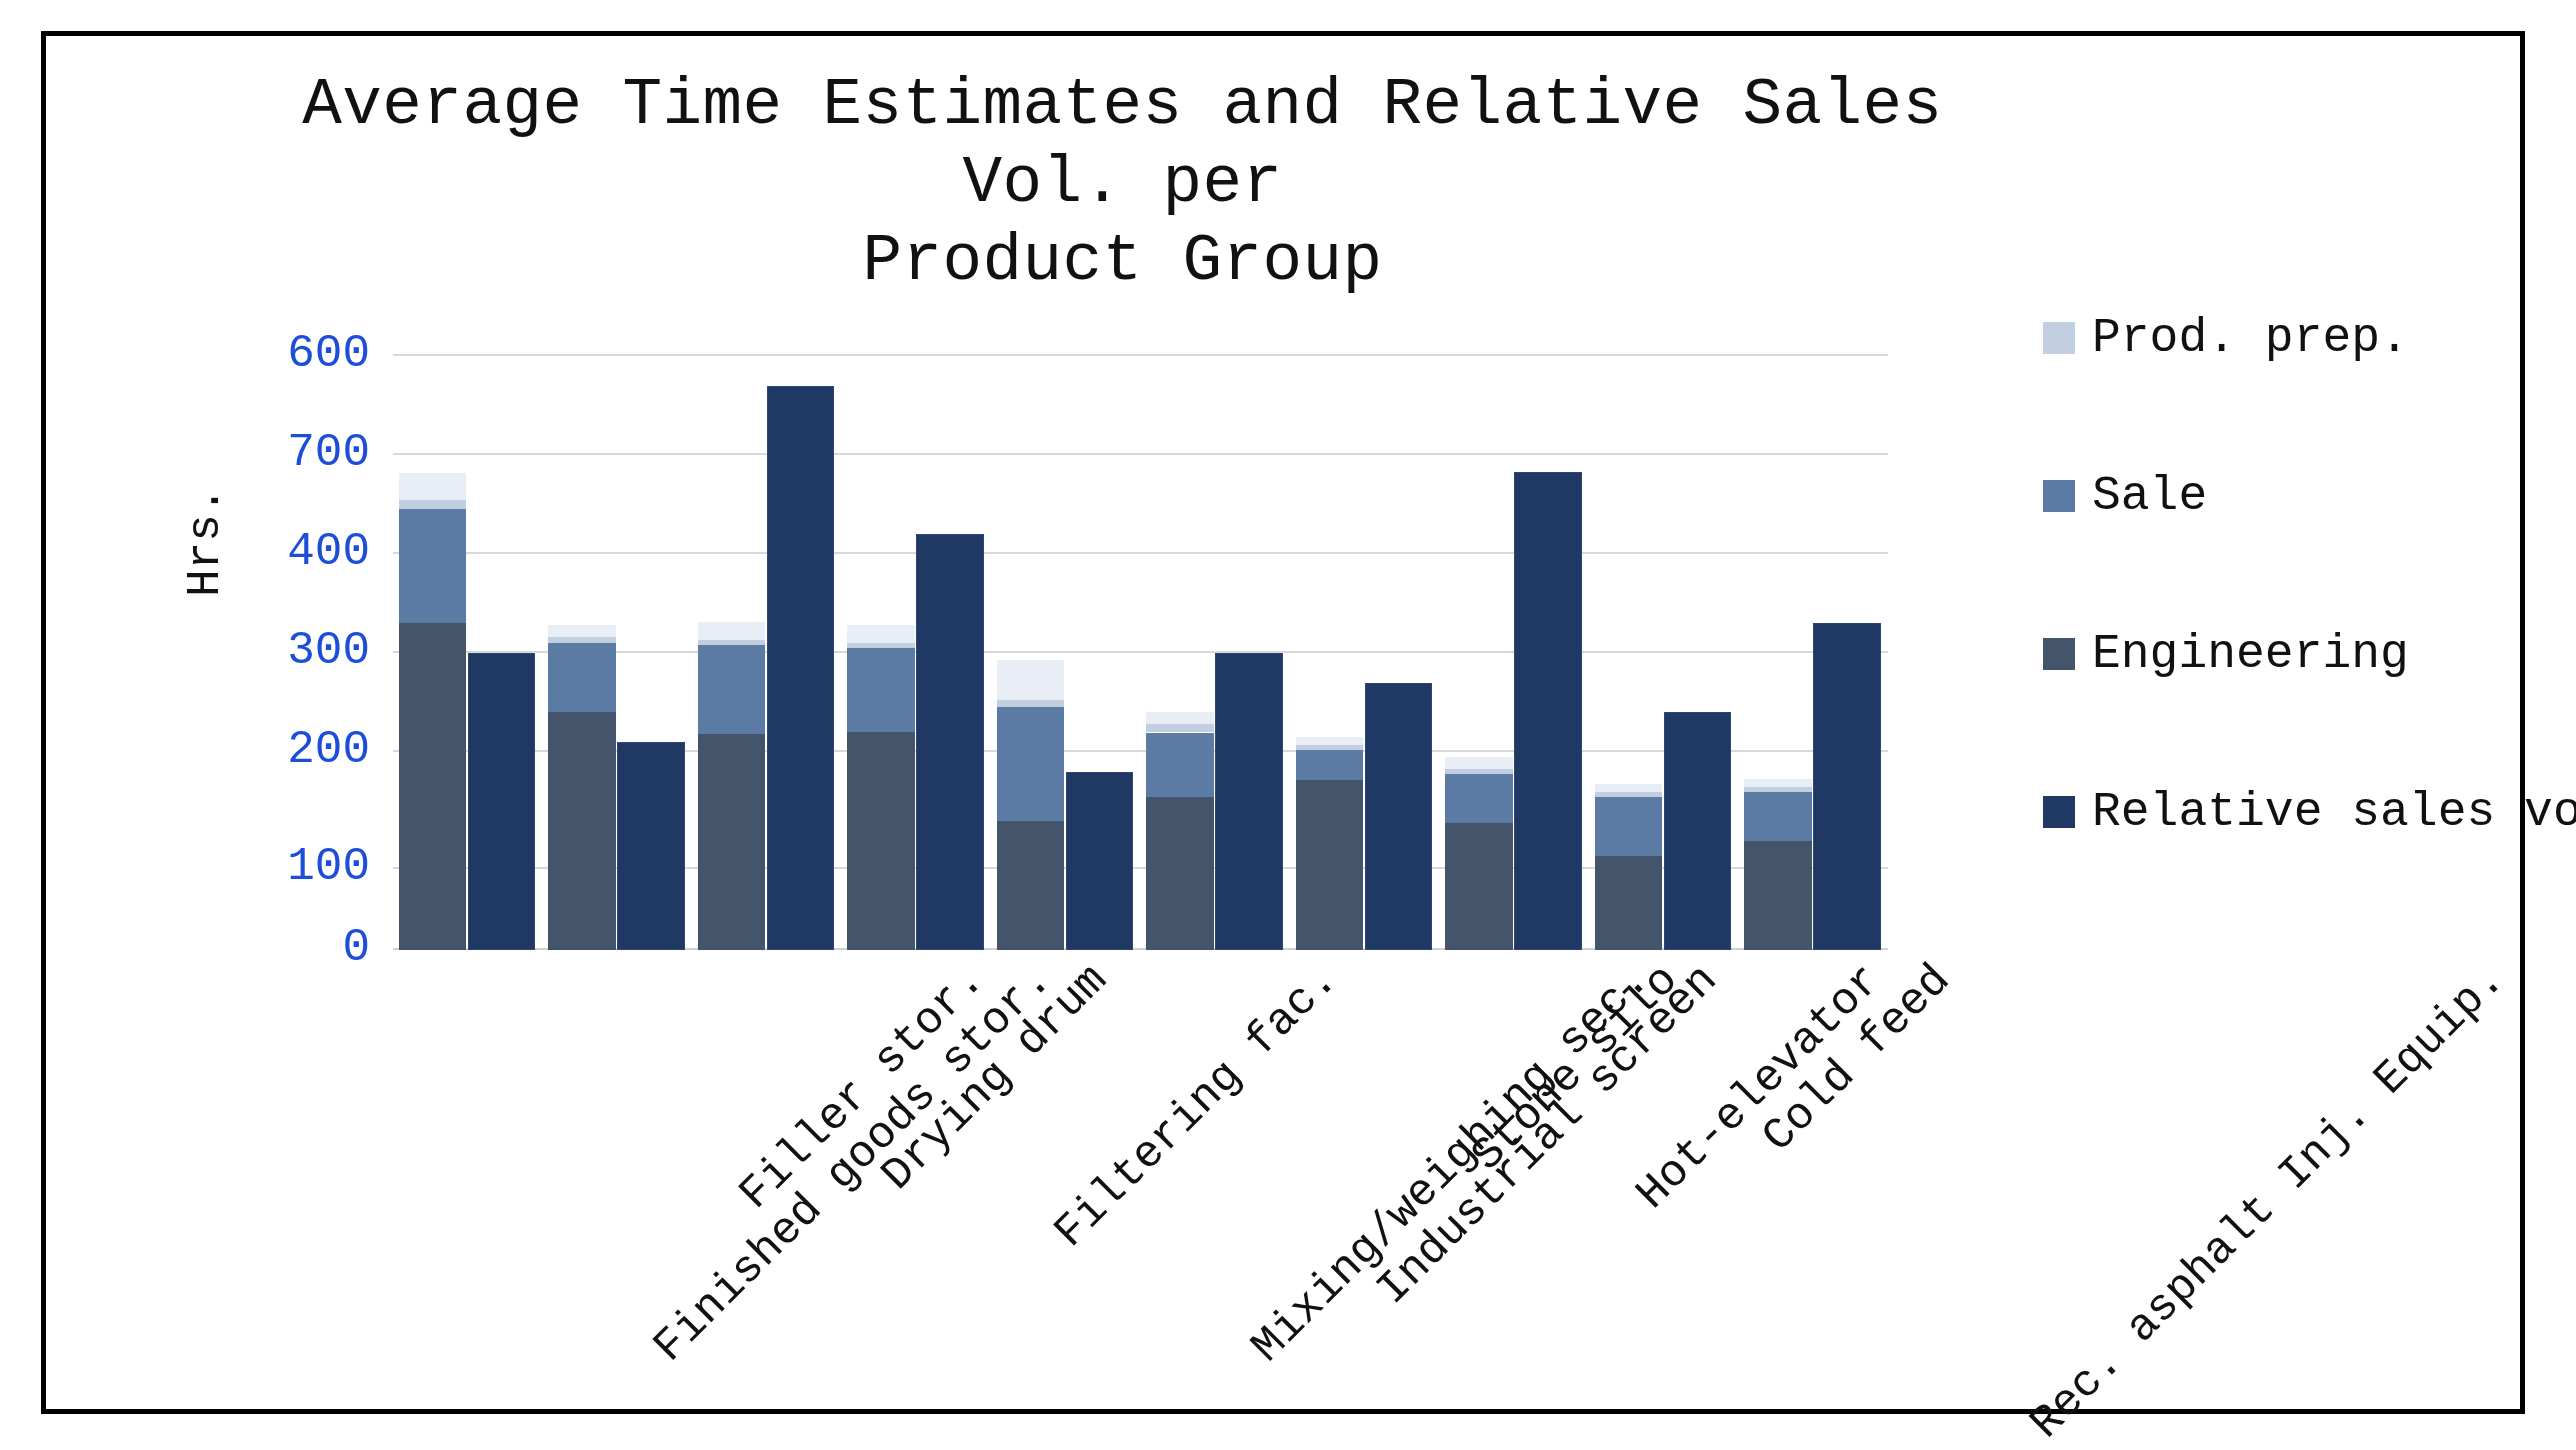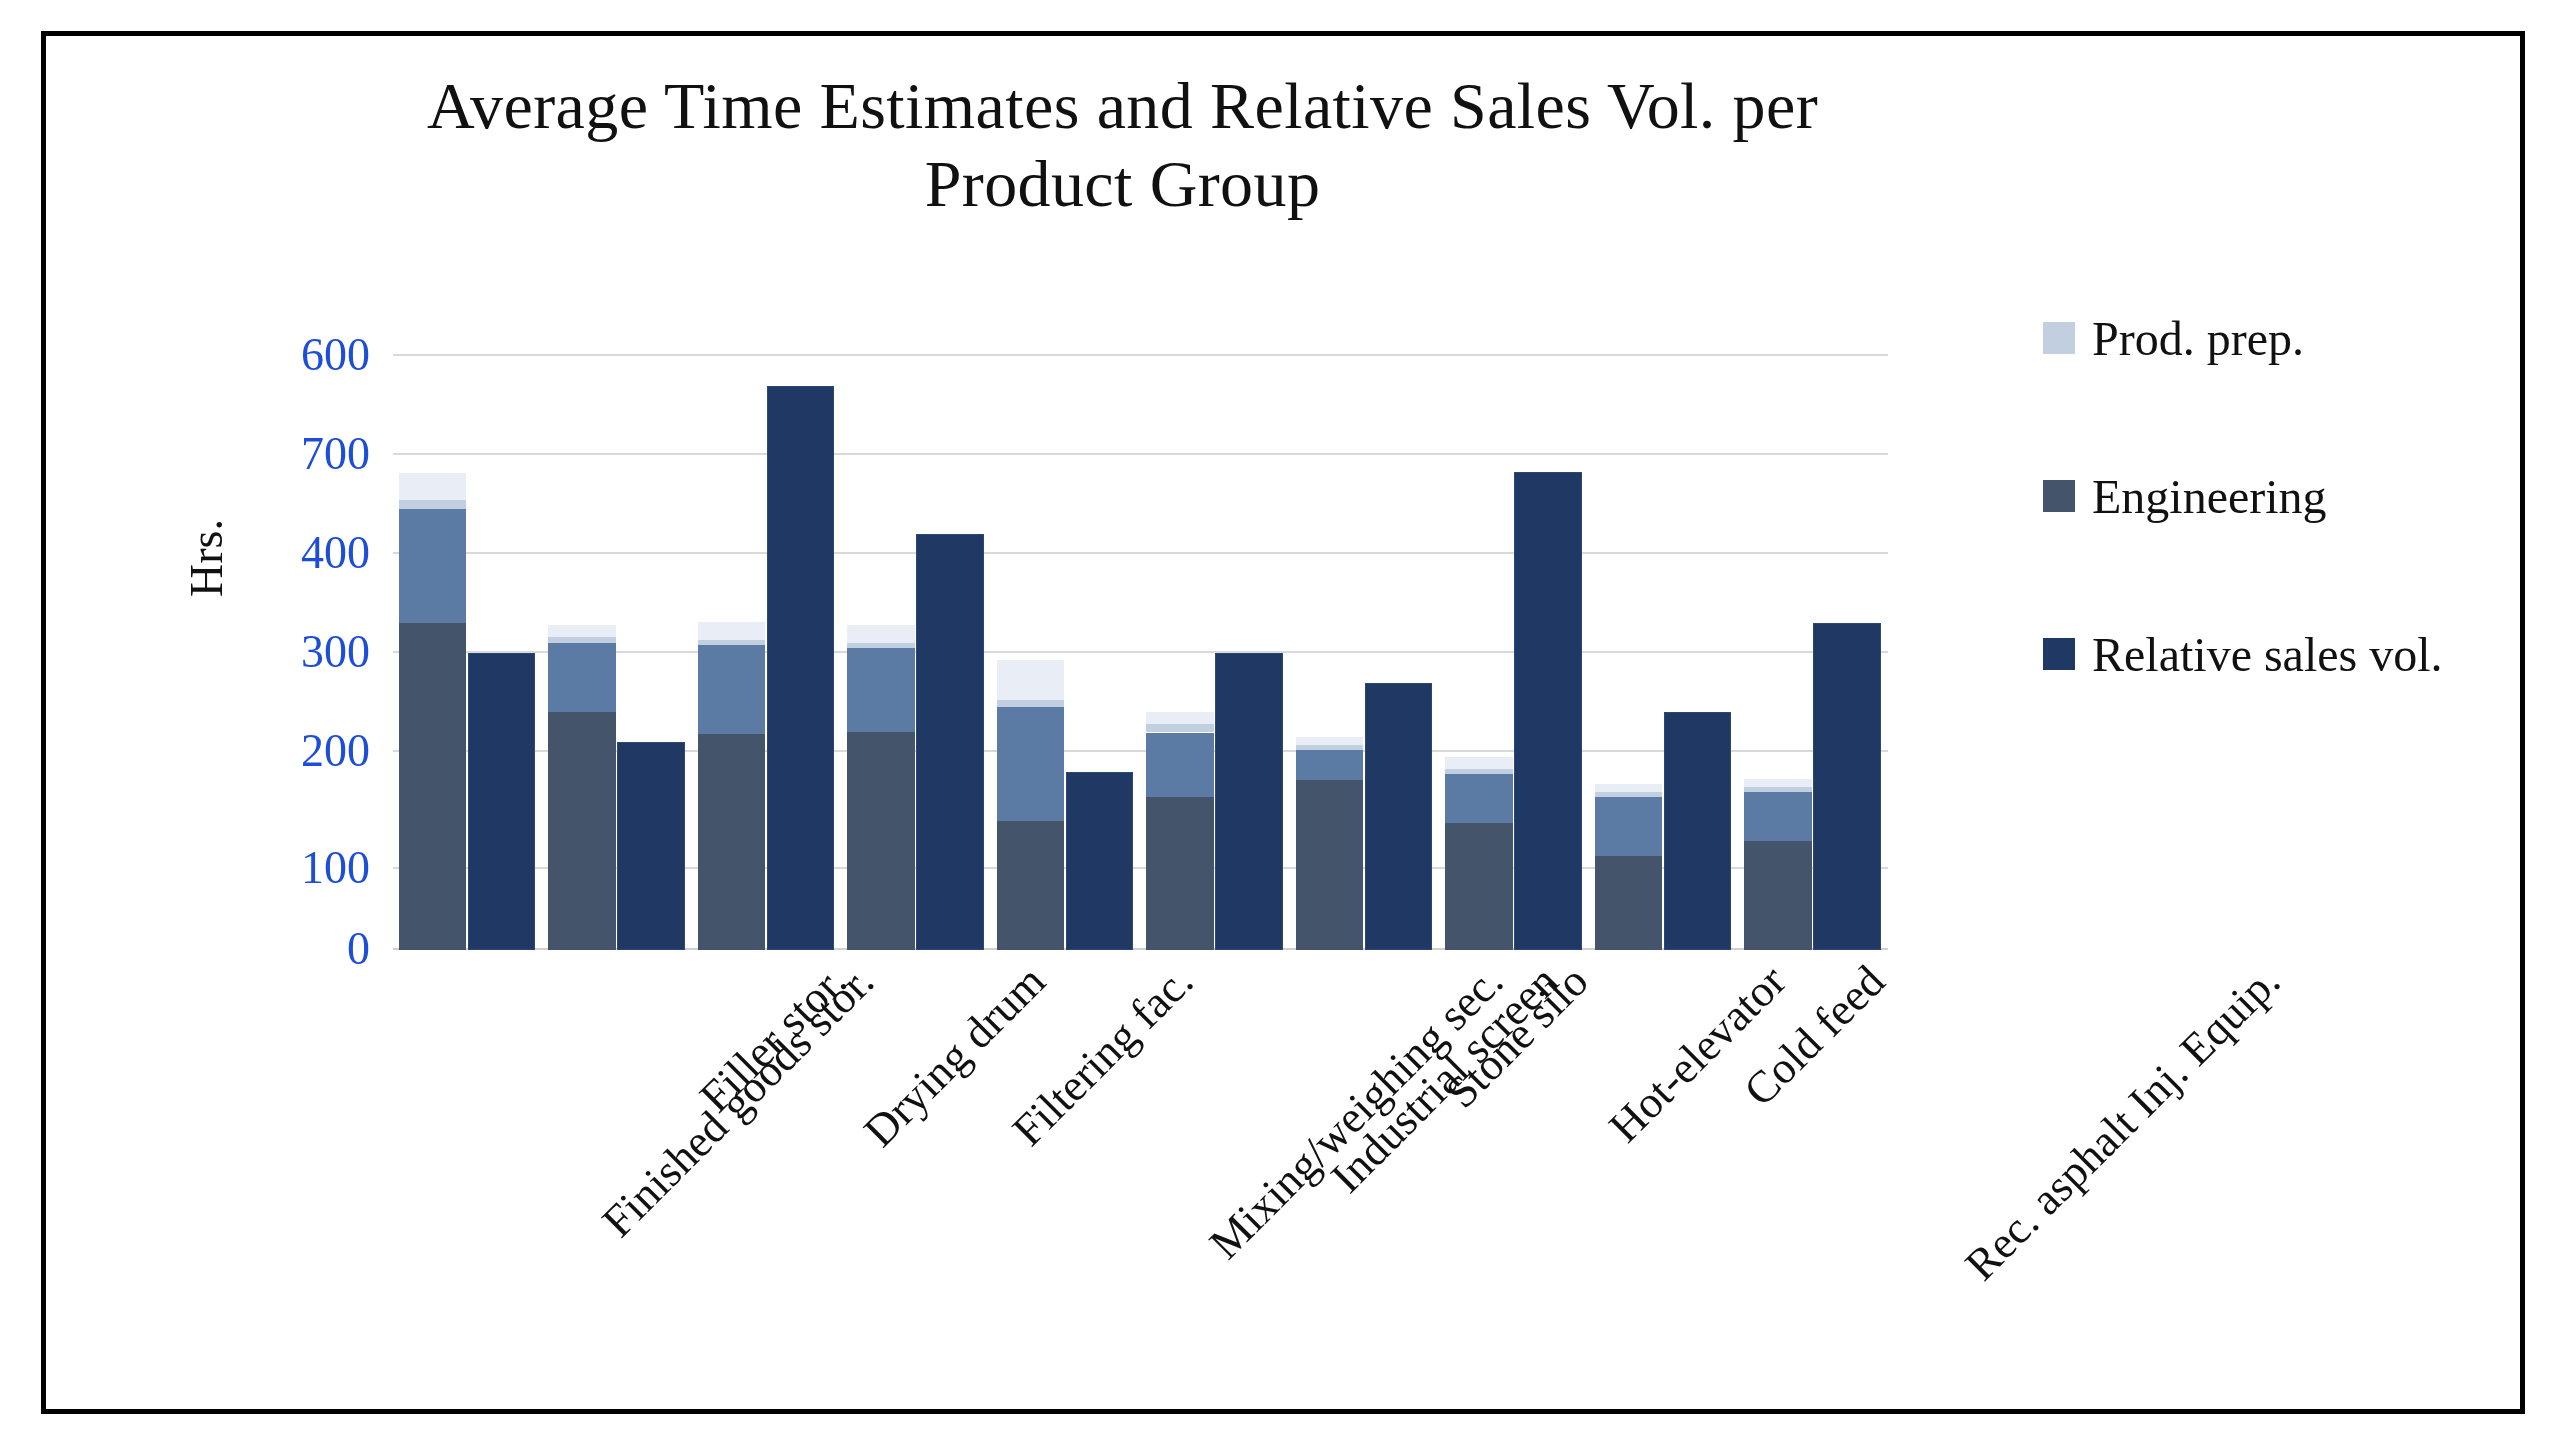--- a/index.html
+++ b/index.html
@@ -18,20 +18,21 @@
   
   #figure-frame {
     position: absolute;
     left: 41px;
     top: 31px;
     width: 2484px;
     height: 1383px;
     border: 5.4px solid #000000;
     background: #ffffff;
     box-sizing: border-box;
+    font-family: Liberation Mono, monospace;
   }
 
   #chart-canvas {
     position: absolute;
     left: 0;
     top: 0;
     right: 0;
     bottom: 0;
   }
 
@@ -316,20 +317,24 @@
         <div class="x-label" style="left: 86.2%;">Cold feed</div>
         <div class="x-label" style="left: 96.2%;">Rec. asphalt Inj. Equip.</div>
       </div>
 
     <div id="legend">
         <div class="legend-item">
           <span class="legend-swatch" style="background: rgb(194, 207, 225);"></span>
           <span class="legend-label">Prod. prep.</span>
         </div>
         <div class="legend-item">
+          <span class="legend-swatch" style="background: rgb(91, 123, 165);"></span>
+          <span class="legend-label">Sale</span>
+        </div>
+        <div class="legend-item">
           <span class="legend-swatch" style="background: rgb(68, 84, 106);"></span>
           <span class="legend-label">Engineering</span>
         </div>
         <div class="legend-item">
           <span class="legend-swatch" style="background: rgb(31, 56, 100);"></span>
           <span class="legend-label">Relative sales vol.</span>
         </div>
       </div>
 
   </div>

